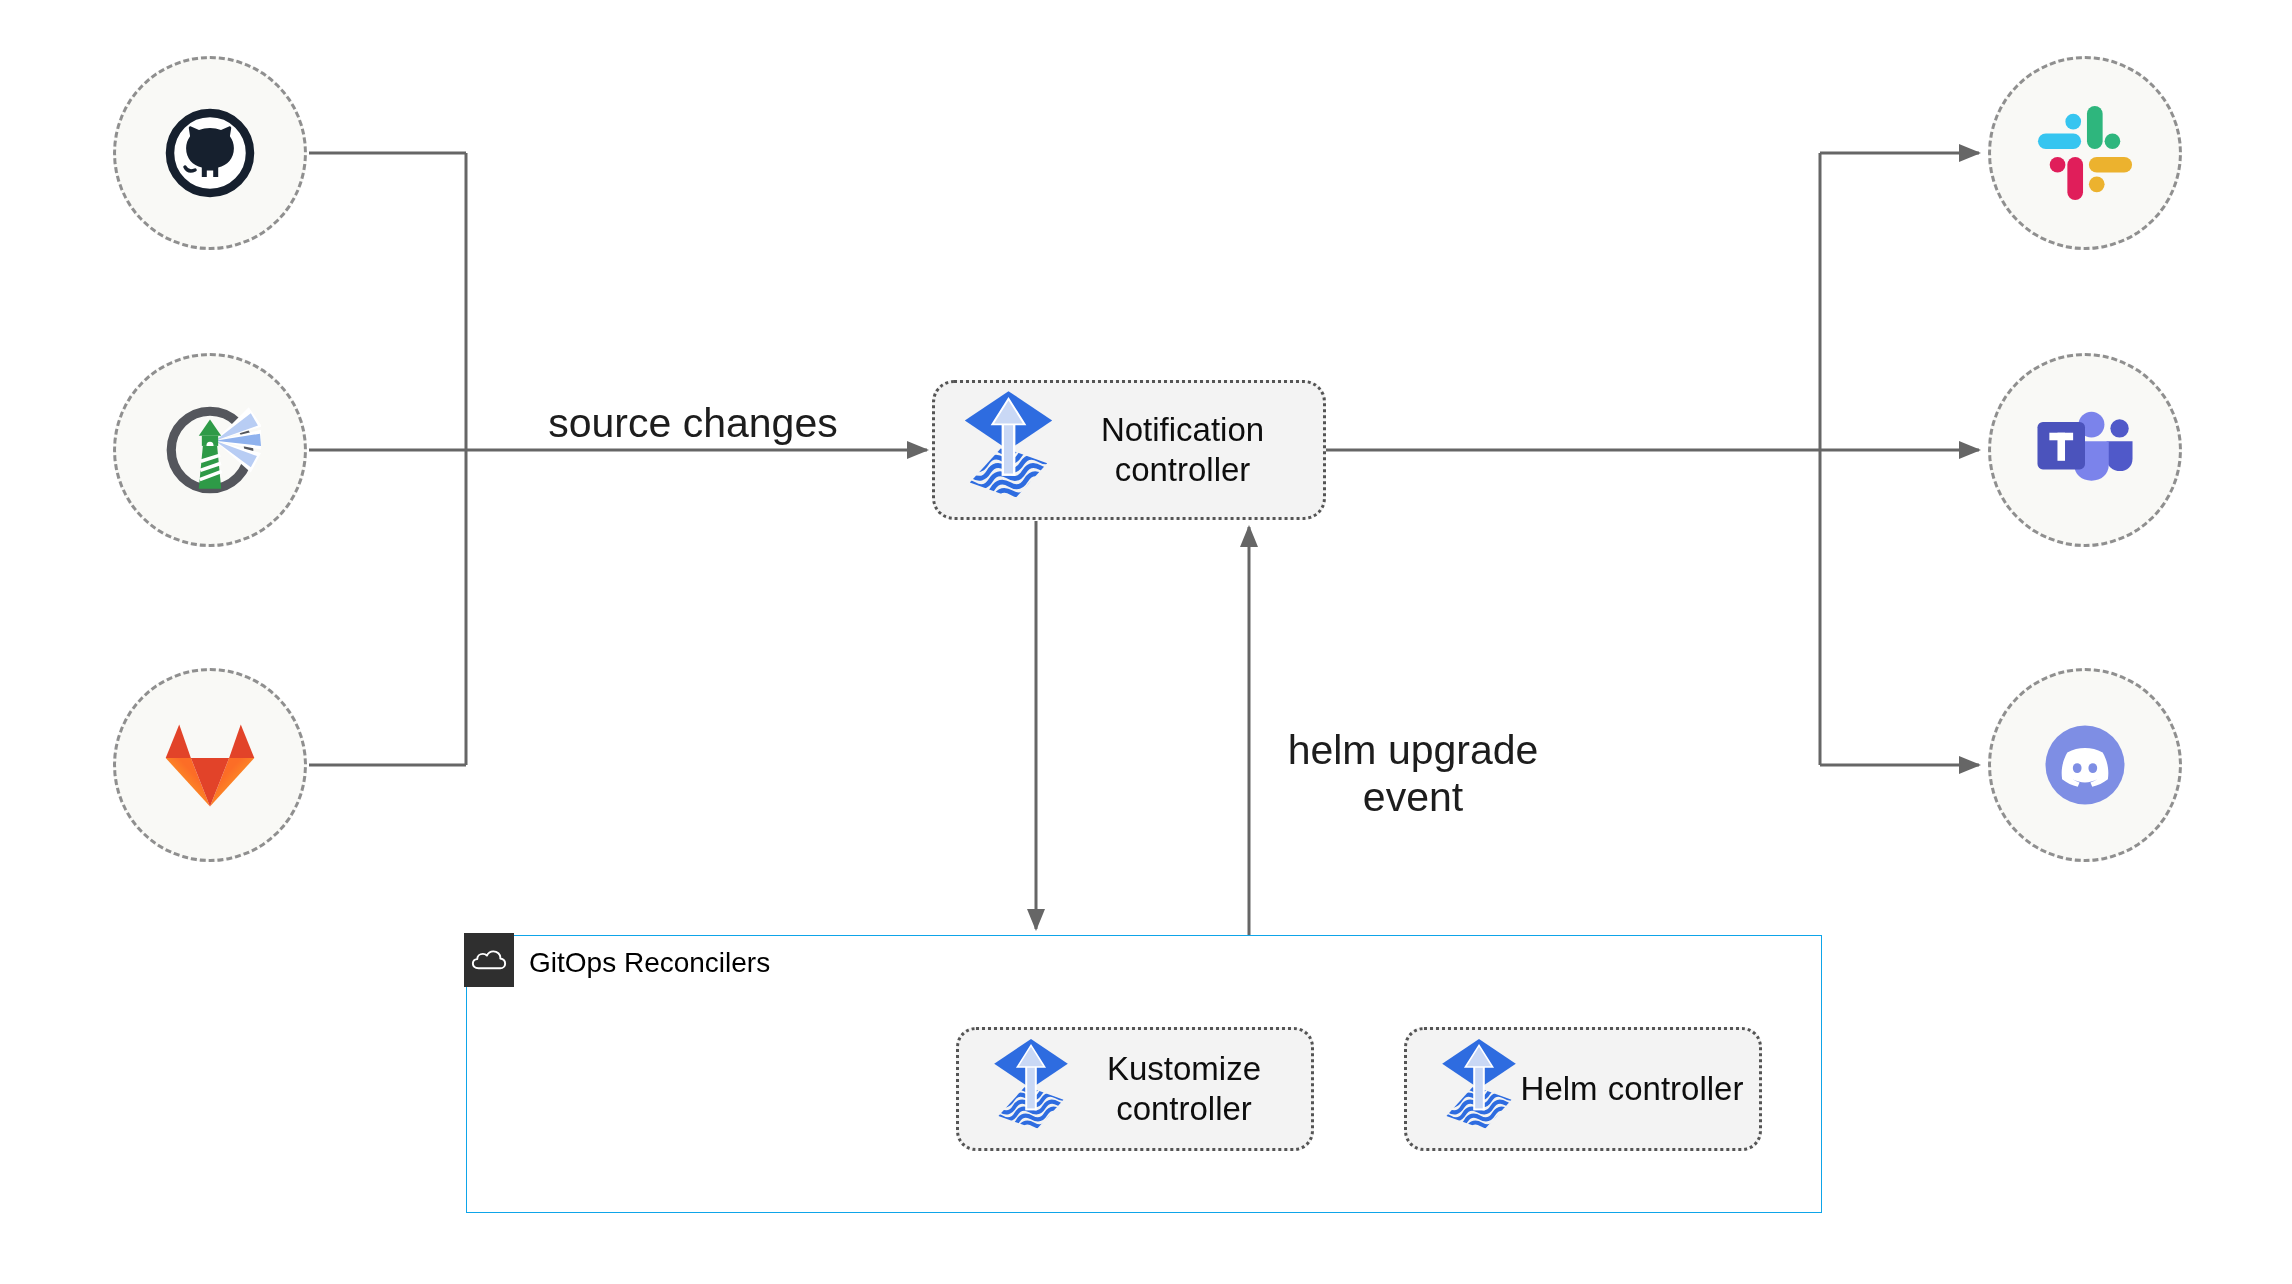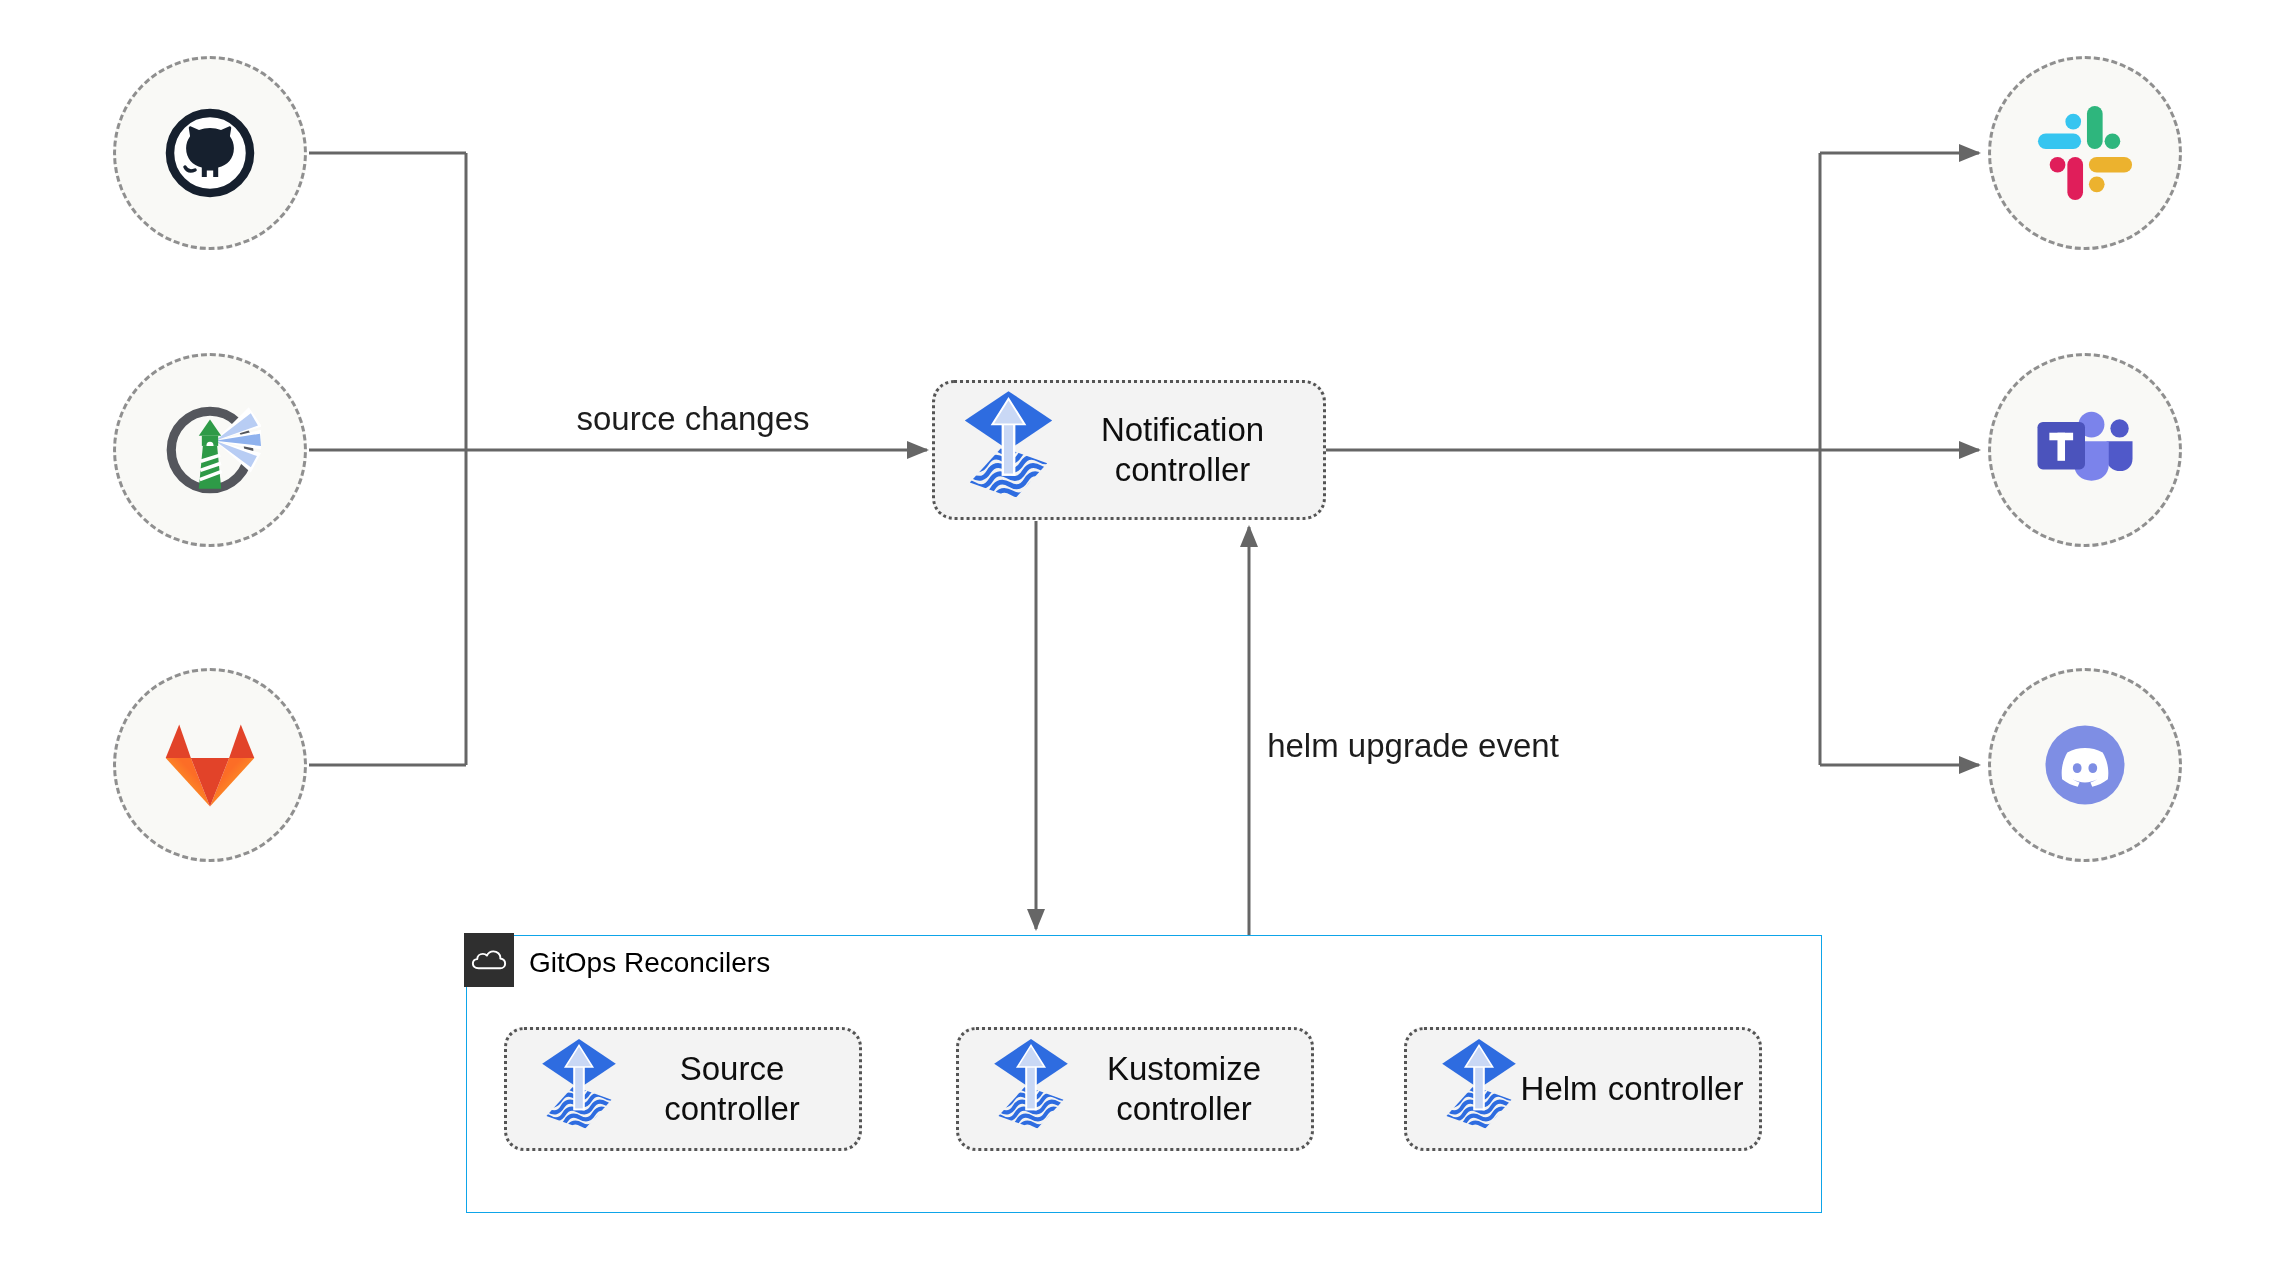--- a/index.html
+++ b/index.html
@@ -24,21 +24,21 @@
     display:flex;align-items:center;
   }
   .flux-box .box-label{
     flex:1;text-align:center;font-size:33px;line-height:1.22;color:#0e0e0e;
     padding-right:14px;word-spacing:1px;
   }
   .flux-box.small{border-radius:20px;}
 
   
   .edge-label{
-    position:absolute;width:340px;text-align:center;font-size:33px;color:#1d1d1d;
+    position:absolute;width:340px;text-align:center;font-size:41px;color:#1d1d1d;
   }
 
   
   .group-box{
     position:absolute;left:466px;top:935px;width:1356px;height:278px;
     border:1px solid #0ea5e9;background:#ffffff;box-sizing:border-box;
   }
   .group-badge{
     position:absolute;left:-3px;top:-3px;width:50px;height:54px;background:#2f2f2f;
     display:flex;align-items:center;justify-content:center;
@@ -209,26 +209,20 @@
   <div class="edge-label" style="left:1243px;top:727px;">helm upgrade event</div>
 
   <div class="group-box">
     <div class="group-badge">
       <svg width="36" height="26">
           <use href="#sym-cloud"></use>
         </svg>
     </div>
     <div class="group-title">GitOps Reconcilers</div>
 
-    <div class="flux-box small" style="left:37px;top:91px;width:358px;height:124px;padding-left:32px;">
-      <svg width="80" height="100" style="flex:0 0 auto;">
-          <use href="#sym-flux"></use>
-        </svg>
-      <div class="box-label" style="max-width:225px;margin:0 auto;">Source controller</div>
-    </div>
 
     <div class="flux-box small" style="left:489px;top:91px;width:358px;height:124px;padding-left:32px;">
       <svg width="80" height="100" style="flex:0 0 auto;">
           <use href="#sym-flux"></use>
         </svg>
       <div class="box-label" style="max-width:225px;margin:0 auto;">Kustomize controller</div>
     </div>
 
     <div class="flux-box small" style="left:937px;top:91px;width:358px;height:124px;padding-left:32px;">
       <svg width="80" height="100" style="flex:0 0 auto;">

